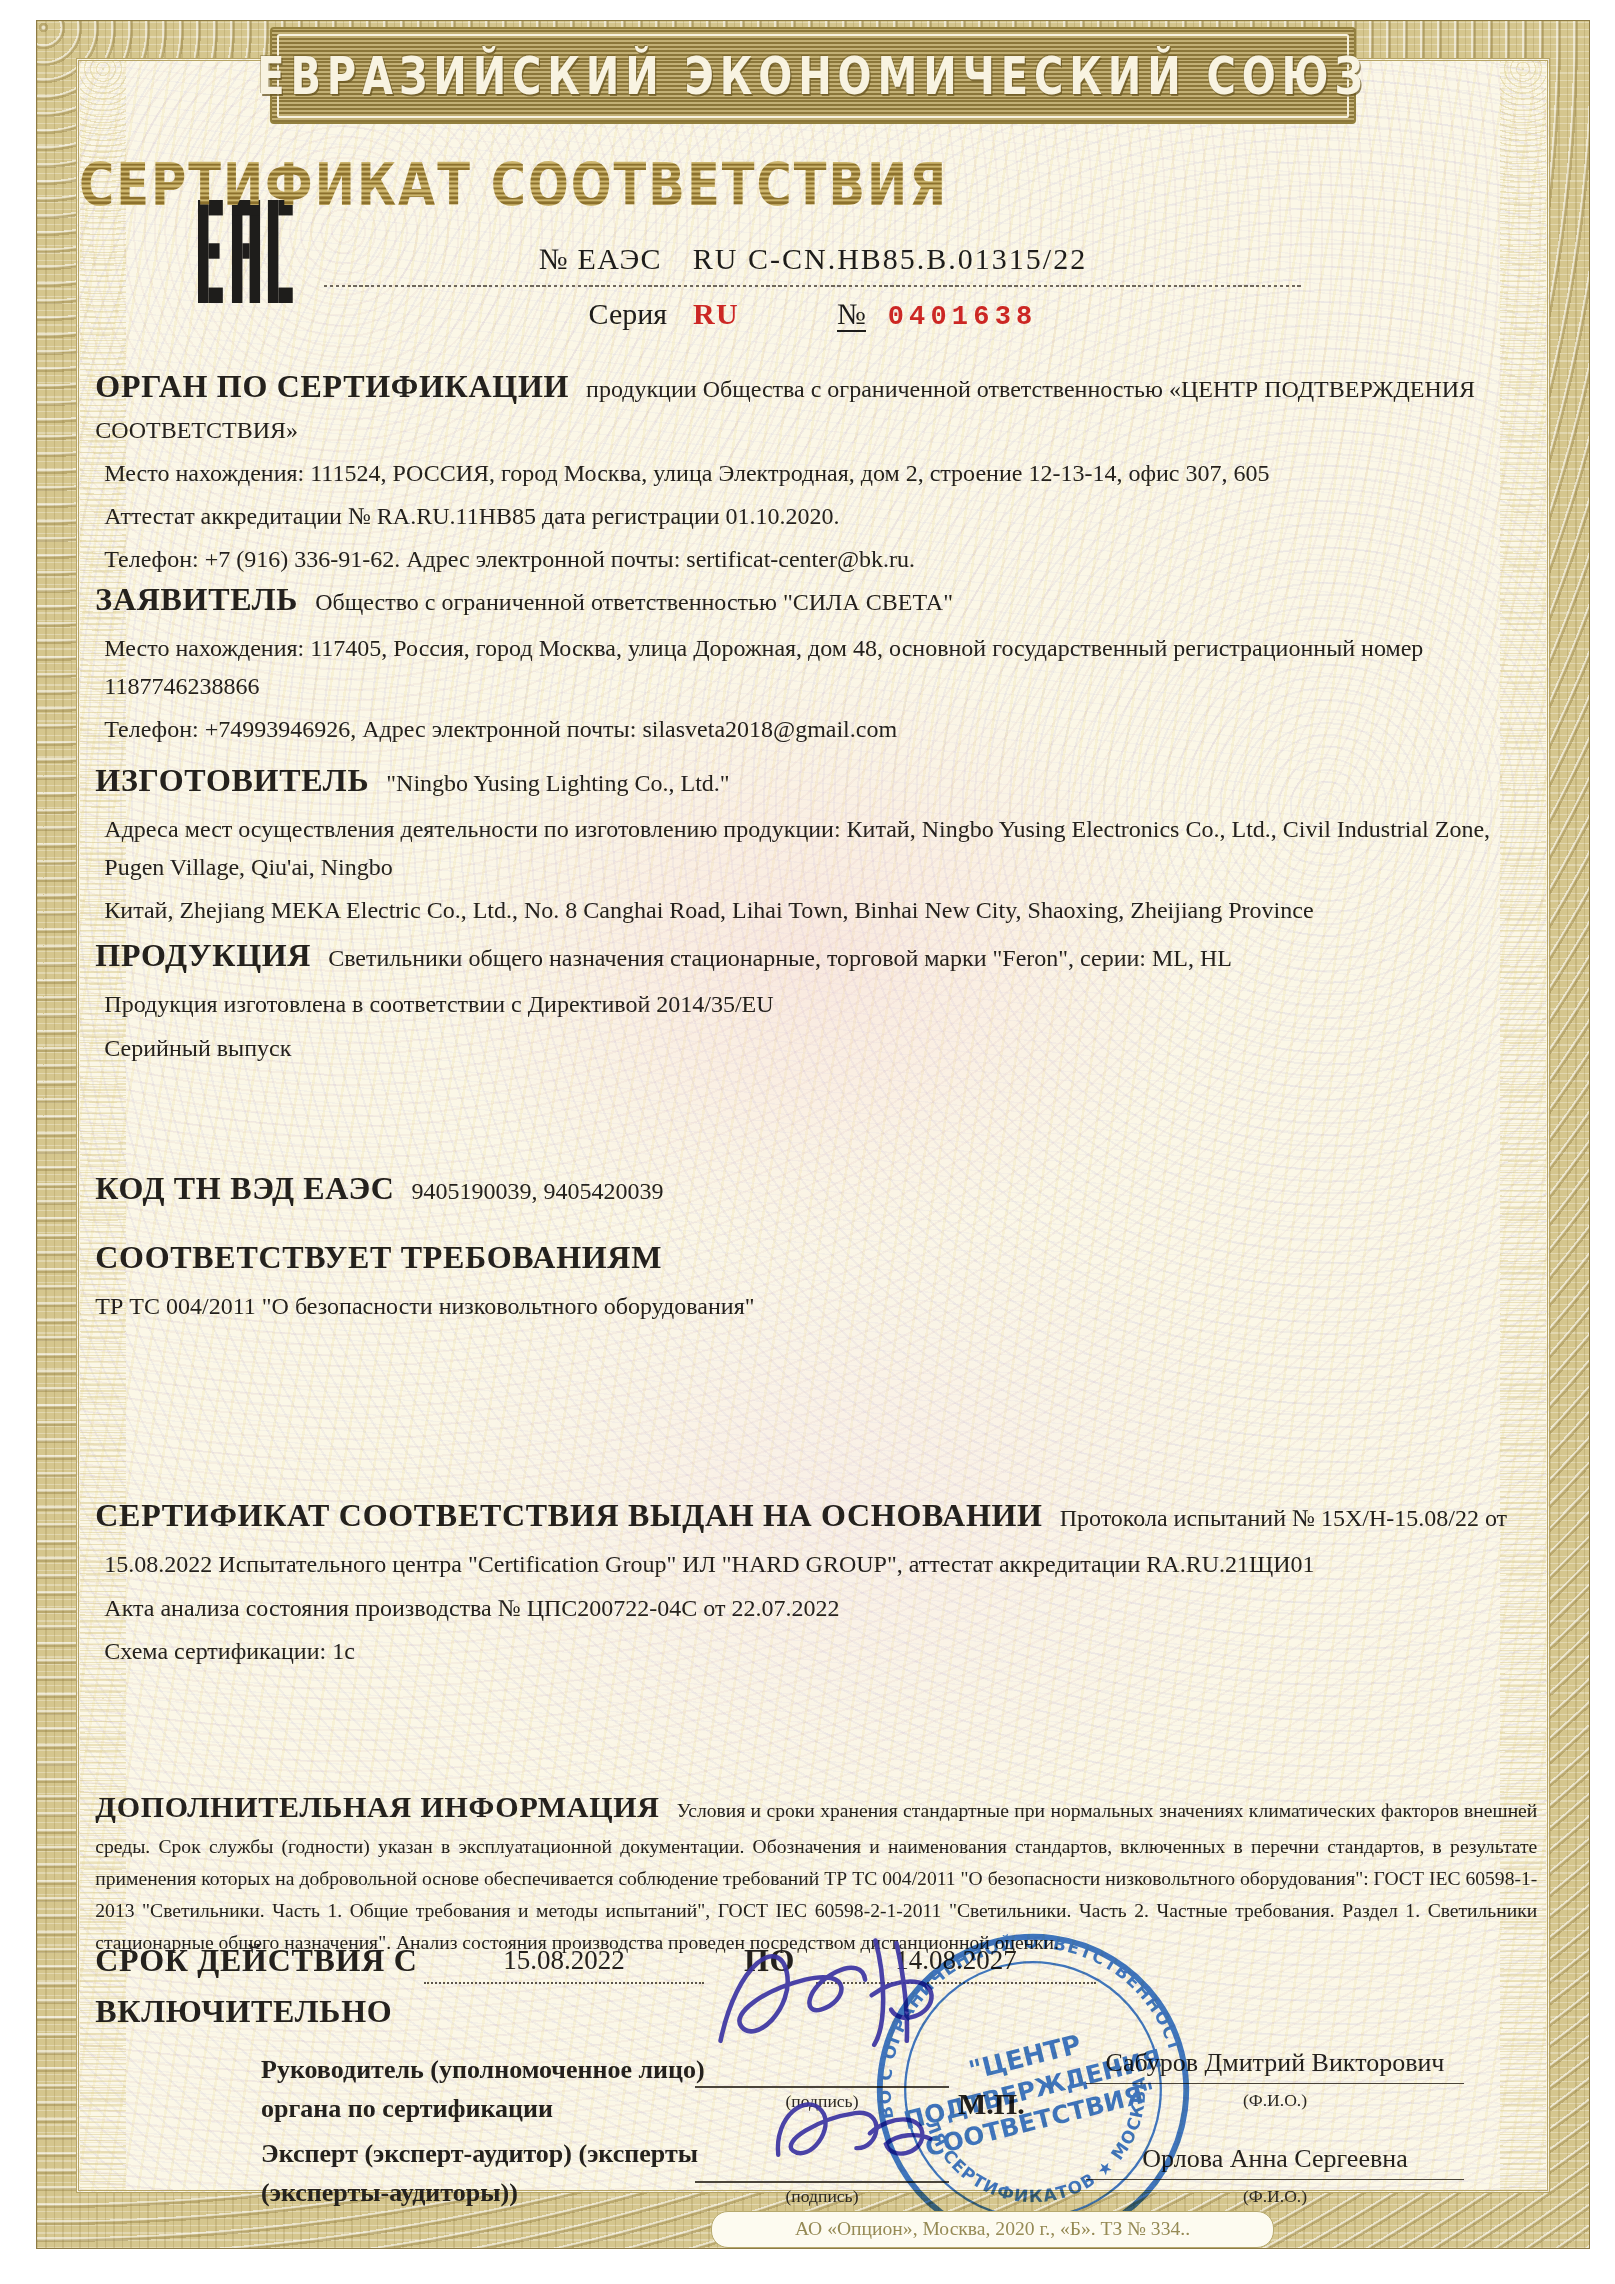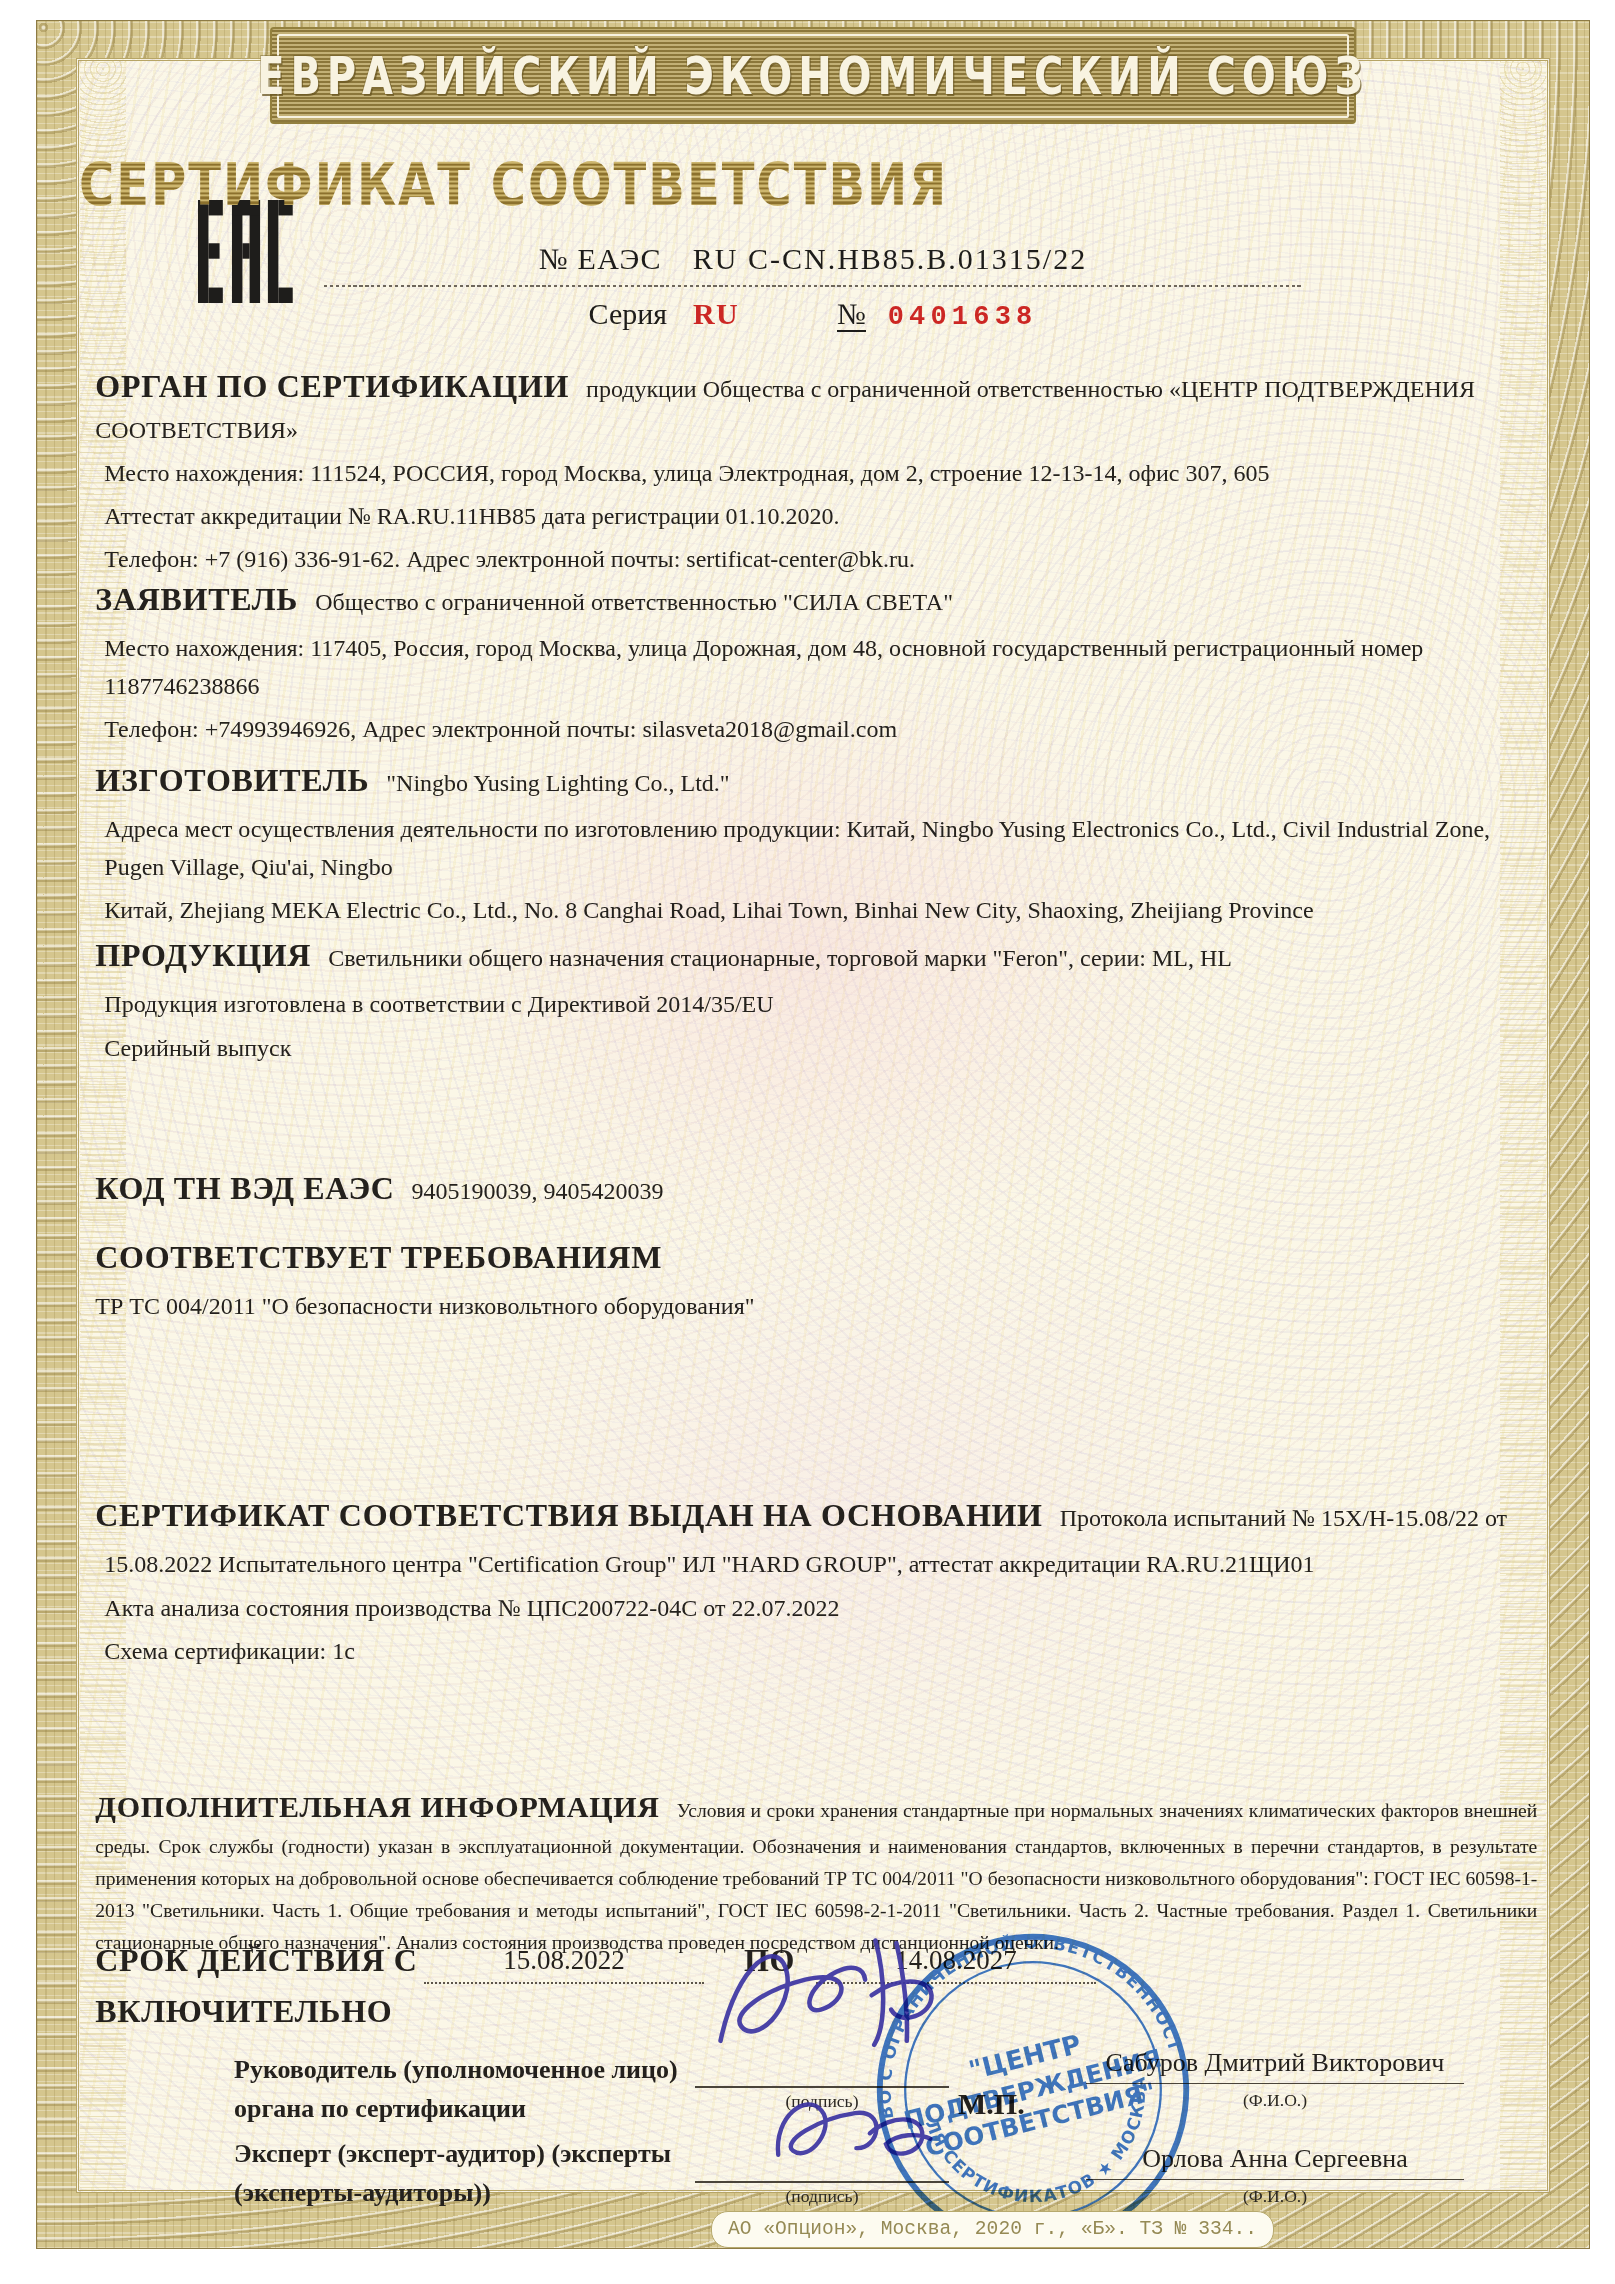--- a/index.html
+++ b/index.html
@@ -110,39 +110,39 @@
 
   .dopinfo{font-size:19.6px;line-height:1.63;text-align:justify;}
   .dopinfo .sec-h{font-size:30px;}
 
   .validity-label{position:absolute;font-weight:bold;font-size:32px;letter-spacing:0.7px;z-index:2;}
   .datefield{
     position:absolute;font-size:27px;text-align:center;z-index:2;
     border-bottom:2px dotted #5c554a;padding-bottom:6.5px;
   }
 
-  .role{position:absolute;font-weight:bold;font-size:26px;line-height:1.5;z-index:2;}
+  .role{position:absolute;font-weight:bold;font-size:26px;line-height:1.5;z-index:2;margin-left:27px;}
   .sigline{position:absolute;border-bottom:2px solid #4a443a;z-index:2;}
   .caption{position:absolute;font-size:17.6px;text-align:center;z-index:2;color:#2a2722;}
   .namefield{position:absolute;font-size:26px;text-align:center;border-bottom:1.3px solid #4a443a;padding-bottom:5.2px;z-index:2;white-space:nowrap;}
   .mp{position:absolute;font-weight:bold;font-size:30px;z-index:2;}
 
   .sigsvg{position:absolute;z-index:3;}
 
   .stamp{
     position:absolute;z-index:4;
     transform:rotate(-14deg);
     mix-blend-mode:multiply;opacity:.85;
   }
 
   .footer-pill{
     position:absolute;z-index:5;
     background:#fdfbf0;border:1.3px solid #b6a96e;border-radius:17px;
     display:flex;align-items:center;justify-content:center;
-    font-family:Liberation Mono, monospace;
+    font-family:Liberation Serif, serif;
     font-size:19.6px;color:#958a55;white-space:nowrap;
   }
 </style>
 </head>
 <body>
 
 <div class="sheet">
   <div class="frame"></div>
 
   <div class="banner">

